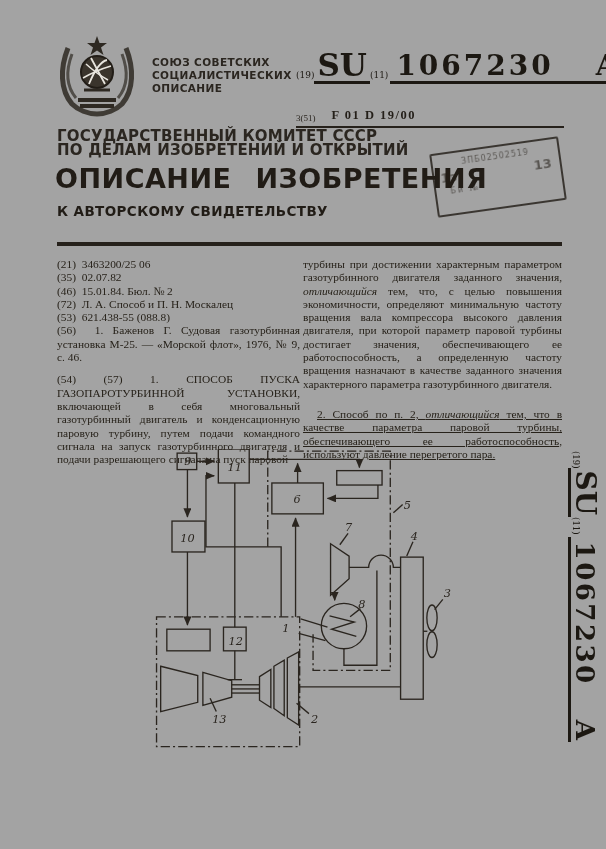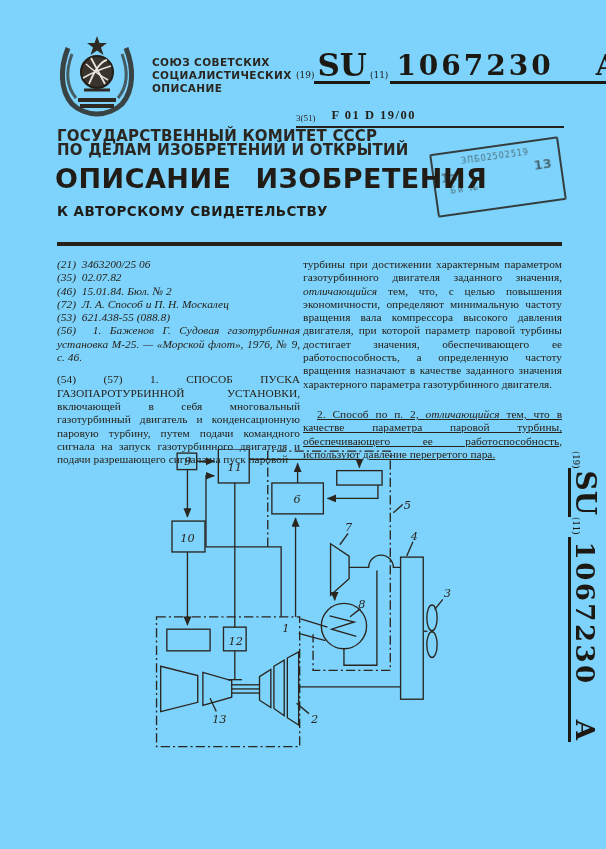--- a/index.html
+++ b/index.html
@@ -1,17 +1,17 @@
 <!DOCTYPE html>
 <html><head>
 <meta charset="utf-8">
 <style>
   html,body{margin:0;padding:0;}
   body{width:606px;height:849px;background:#e8e6e1;font-family:"Liberation Serif",serif;}
-  .page{position:relative;width:606px;height:849px;background:#7dd3fc;color:#241f19;overflow:hidden;}
+  .page{position:relative;width:606px;height:849px;background:#a3a3a3;color:#241f19;overflow:hidden;}
   .abs{position:absolute;}
   .sans{font-family:"DejaVu Sans",sans-serif;}
 
   .union{left:152px;top:56px;font-size:10.5px;line-height:13px;font-weight:bold;letter-spacing:.4px;color:#2b2620;}
   .committee{left:57px;top:130px;font-size:15px;line-height:13.5px;font-weight:bold;letter-spacing:.2px;color:#2b2620;}
 
   .doccode{left:296px;top:50px;width:268px;display:flex;align-items:flex-end;font-family:"DejaVu Serif",serif;font-weight:bold;color:#1c1812;}
   .doccode .tiny{font-size:9px;padding-bottom:4px;font-weight:normal;}
   .doccode .su{font-size:31px;line-height:30px;border-bottom:3px solid #1c1812;padding:0 3px 1px 3px;}
   .doccode .numgrp{border-bottom:3px solid #1c1812;padding-bottom:1px;margin-left:2px;display:flex;align-items:flex-end;}
@@ -27,21 +27,21 @@
   .stamp .srow{display:flex;justify-content:space-between;padding:2px 8px 0 6px;font-size:13px;font-weight:bold;}
   .stamp .s4{font-size:8px;padding:2px 0 0 14px;letter-spacing:2px;}
 
   .title{left:55px;top:163px;font-size:27px;font-weight:bold;letter-spacing:.5px;word-spacing:14px;color:#211c16;}
   .subtitle{left:57px;top:203px;font-size:13.5px;font-weight:bold;letter-spacing:.4px;color:#211c16;}
   .rule{left:57px;top:242px;width:505px;height:4px;background:linear-gradient(#26211b 0 2.6px,#f2f0eb 2.6px 3.1px,#26211b 3.1px 4px);}
 
   .col{font-size:11.4px;line-height:13.3px;text-align:justify;color:#27221a;}
   .colL{left:57px;top:258px;width:243px;}
   .colR{left:303px;top:258px;width:259px;}
-  .bibitem{margin:0;font-style:italic;}
+  .bibitem{margin:0;}
   .absPara{margin-top:9px;}
   .ital{font-style:italic;}
   .claim2{text-indent:14px;margin-top:17px;text-decoration:underline;}
 
   .diagram{left:146px;top:449px;}
 
   .sidebarWrap{left:0;top:0;width:0;height:0;}
   .sidebar{position:absolute;left:599px;top:451px;width:292px;transform:rotate(90deg);transform-origin:0 0;display:flex;align-items:flex-end;font-family:"DejaVu Serif",serif;font-weight:bold;color:#1c1812;}
   .sidebar .tiny{font-size:8.5px;padding-bottom:3px;font-weight:normal;}
   .sidebar .su{font-size:28px;line-height:27px;border-bottom:3px solid #1c1812;padding:0 2px 1px 2px;}

